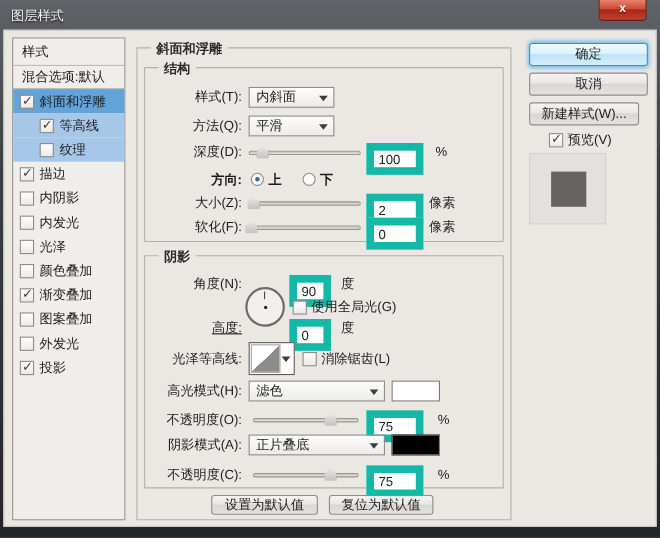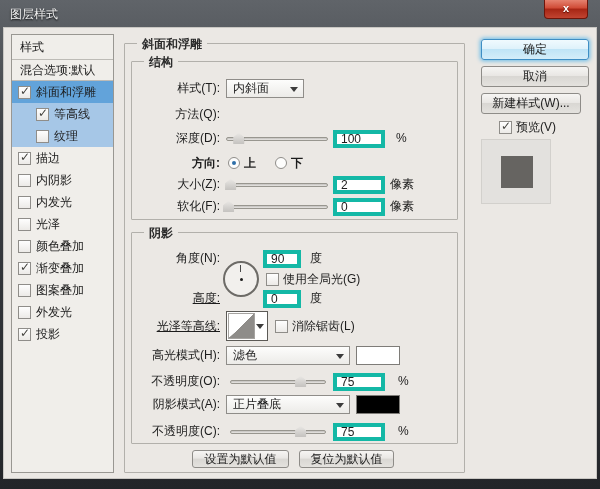--- a/index.html
+++ b/index.html
@@ -46,21 +46,21 @@
   .row { position:absolute; height:19px; }
   .lbl { position:absolute; width:88px; text-align:right; line-height:19px; white-space:nowrap; }
   .unit { position:absolute; line-height:19px; }
 
   .dropdown { position:absolute; height:19px; background:linear-gradient(180deg,#fdfdfc,#ecebe8);
     border:1px solid #8f8d89; line-height:17px; padding-left:6px; cursor:pointer; }
   .dd-arrow { position:absolute; right:5px; top:7px; width:0; height:0;
     border-left:4px solid transparent; border-right:4px solid transparent;
     border-top:5px solid #3c3c3c; }
 
-  .valbox { position:absolute; height:18px; background:#fff; border:4px solid #14b8a6;
+  .valbox { position:absolute; height:29px; background:#fff; border:7px solid #14b8a6;
     font-size:12px; font-family:"Liberation Sans",sans-serif; padding:0 4px; color:#1c1c1c; }
 
   .slider { position:absolute; height:19px; cursor:pointer; }
   .track { position:absolute; left:0; right:0; top:8px; height:4px;
     background:linear-gradient(180deg,#c2c0bd,#e9e7e4); border:1px solid #98968f; border-radius:2px; }
   .thumb { position:absolute; top:4px; width:11px; height:11px; margin-left:-5px;
     background:linear-gradient(180deg,#e9e7e4,#c4c2bf);
     clip-path:polygon(50% 0,100% 38%,100% 100%,0 100%,0 38%);
     filter:drop-shadow(0 0 1px #6f6d68); cursor:pointer; }
 
@@ -185,20 +185,24 @@
         <div class="row" style="left:0;top:17px;width:320px;">
           <span class="lbl" style="left:0;">样式(T):</span>
           <div class="dropdown" style="left:94px;width:78px;">
             <span>内斜面</span>
             <span class="dd-arrow"></span>
           </div>
         </div>
 
         <div class="row" style="left:0;top:43px;width:320px;">
           <span class="lbl" style="left:0;">方法(Q):</span>
+          <div class="dropdown" style="left:94px;width:78px;">
+            <span>平滑</span>
+            <span class="dd-arrow"></span>
+          </div>
         </div>
 
         <div class="row" style="left:0;top:67px;width:320px;">
           <span class="lbl" style="left:0;">深度(D):</span>
           <div class="slider" style="left:94px;width:102px;">
             <span class="track"></span>
             <span class="thumb" style="left:12%;"></span>
           </div>
           <input class="valbox" style="left: 201px; top: 1px; width: 52px;" value="100">
           <span class="unit" style="left:264px;">%</span>
@@ -249,21 +253,21 @@
           <span class="cbox"></span>
           <span class="txt">使用全局光(G)</span>
         </div>
         <div class="row" style="left:0;top:56px;width:320px;">
           <span class="lbl" style="left:0;text-decoration:underline;">高度:</span>
           <input class="valbox" style="left: 131px; top: 1px; width: 38px;" value="0">
           <span class="unit" style="left:178px;">度</span>
         </div>
 
         <div class="row" style="left:0;top:84px;width:320px;">
-          <span class="lbl" style="left:0;text-decoration:underline;">光泽等高线:</span>
+          <span class="lbl" style="left:0;">光泽等高线:</span>
         </div>
         <div class="contour" style="left:94px;top:78px;">
           <span class="thumbpic"></span>
           <span class="dd-arrow"></span>
         </div>
         <div class="check-inline" style="left:143px;top:86px;">
           <span class="cbox"></span>
           <span class="txt">消除锯齿(L)</span>
         </div>
 

